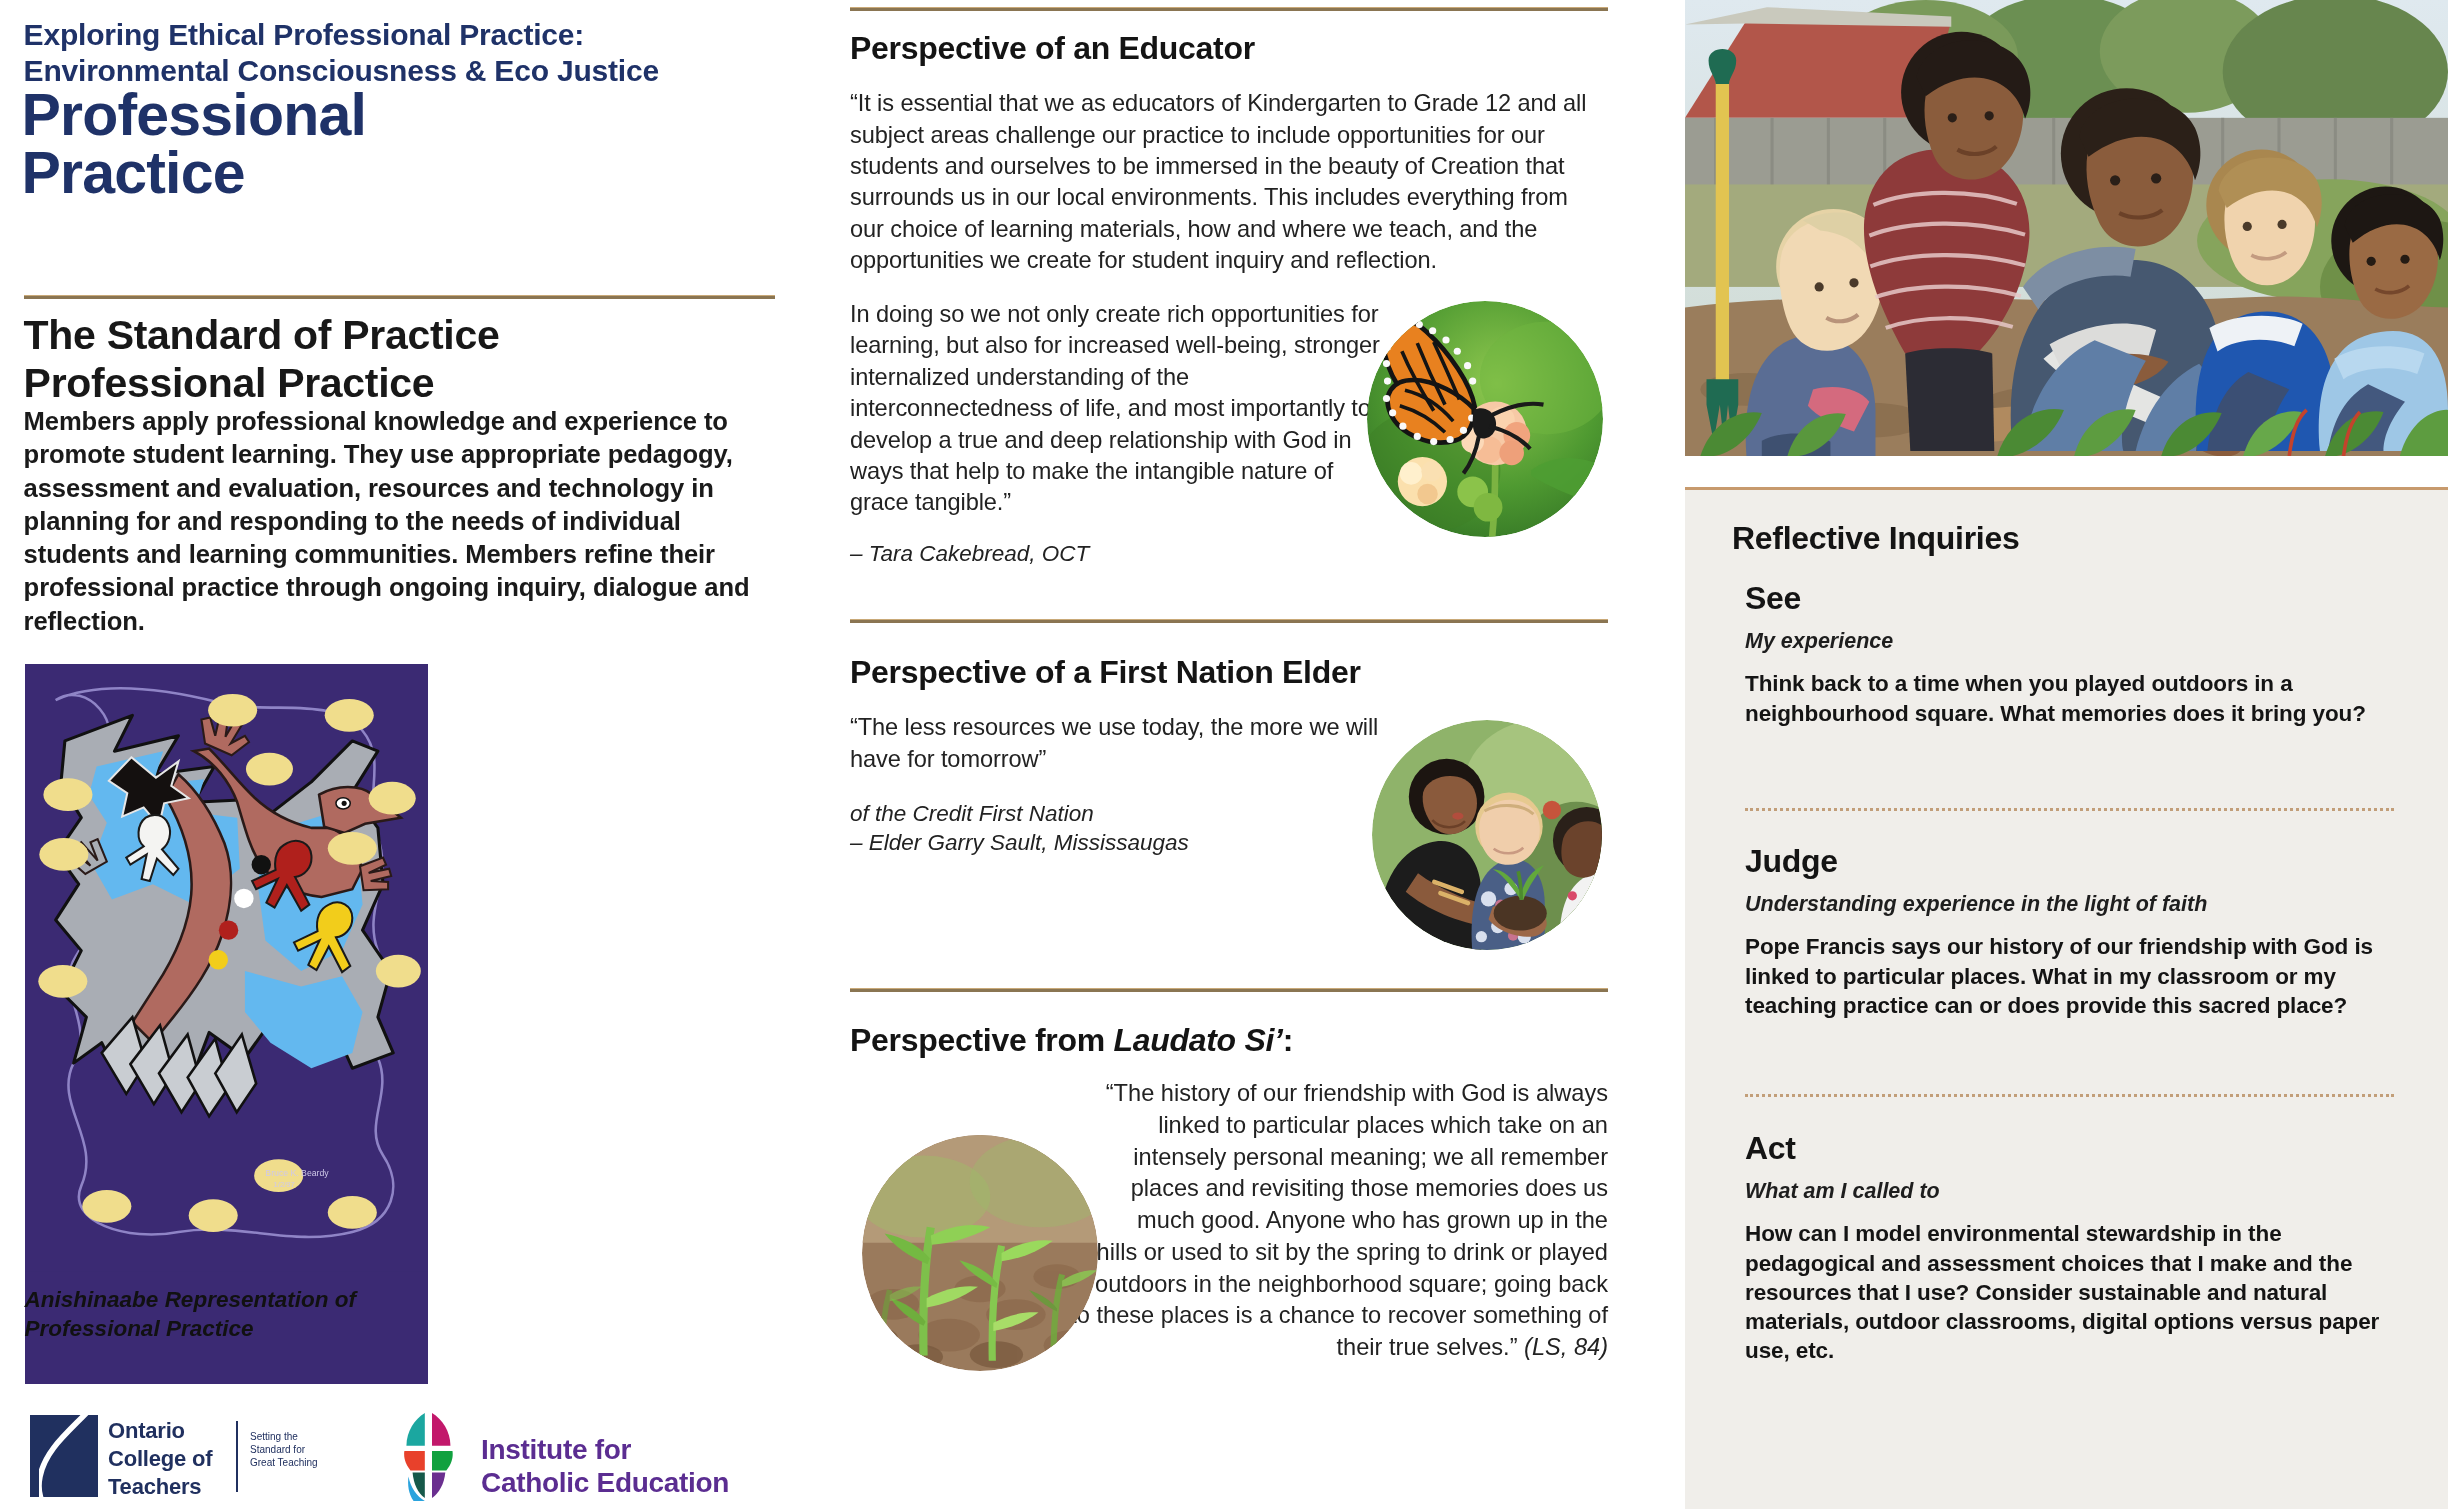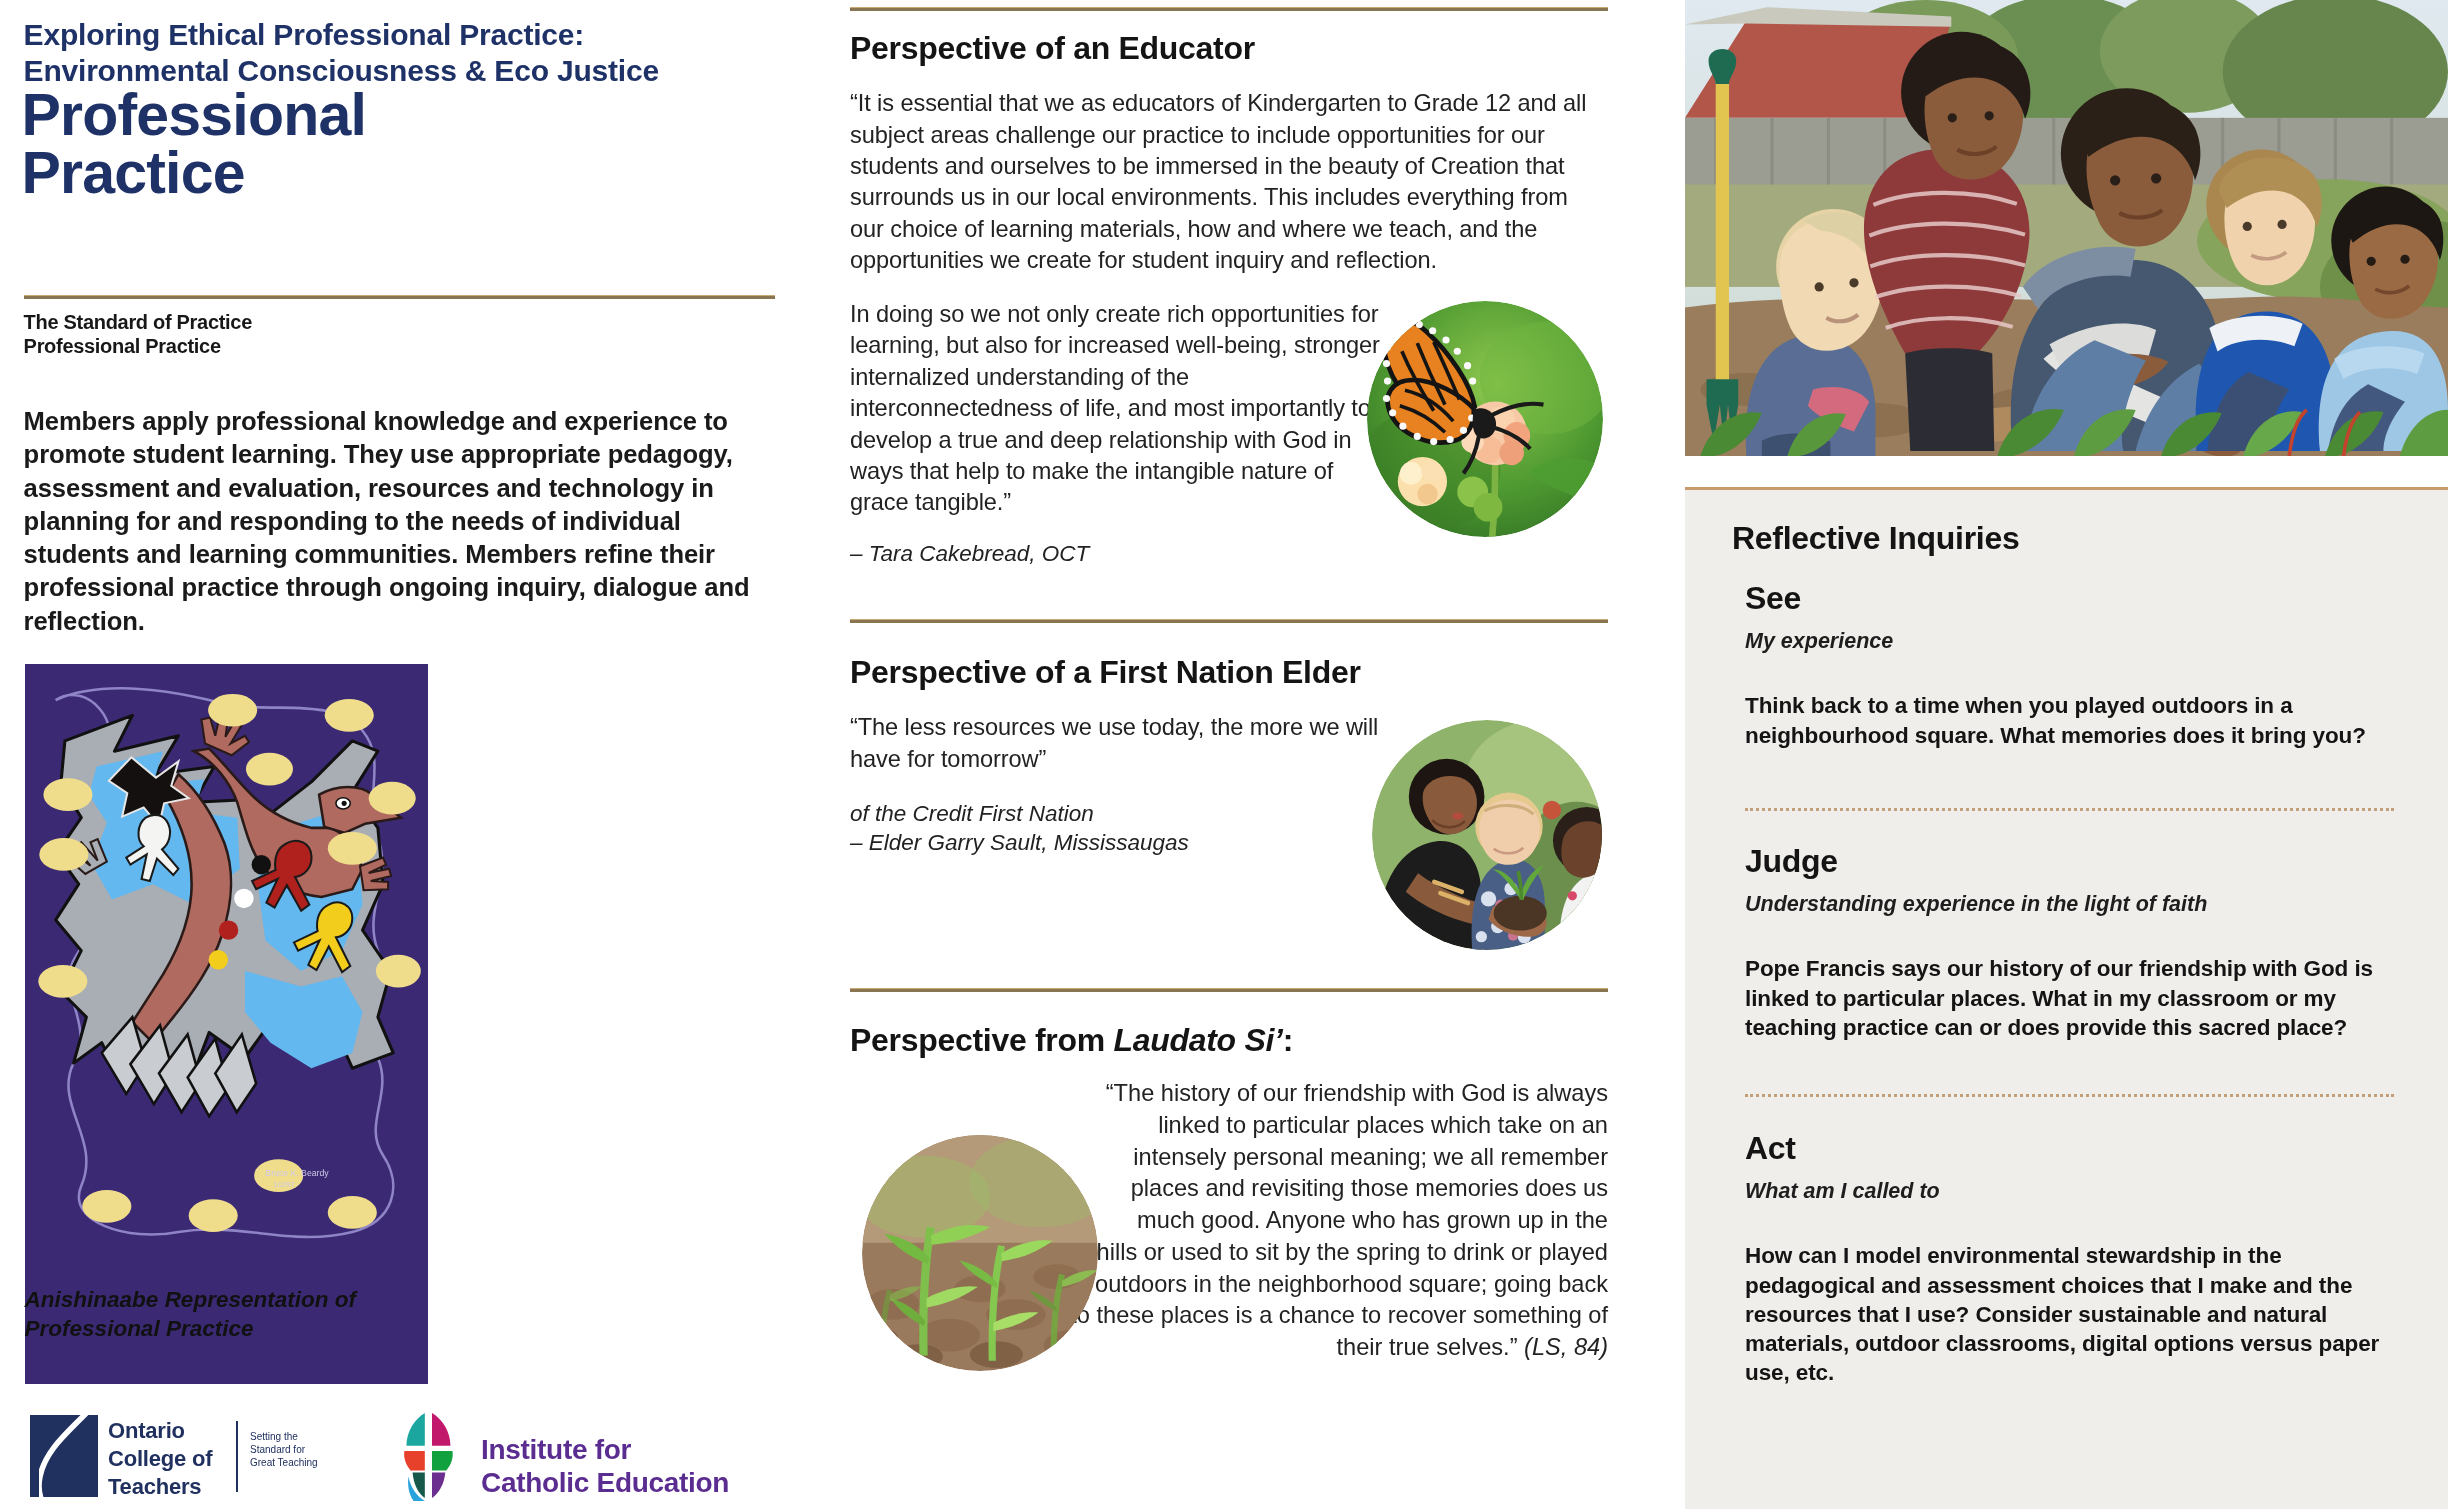--- a/index.html
+++ b/index.html
@@ -25,21 +25,21 @@
     color:#1f3268;letter-spacing:-0.2px;
   }
   .bigtitle{
     position:absolute;left:21.5px;top:87px;width:737px;
     font-size:59px;line-height:.98;font-weight:bold;
     color:#1f3268;letter-spacing:-0.8px;
   }
   .left-rule{position:absolute;left:23.6px;top:295px;width:751px;}
   .std-head{
     position:absolute;left:23.6px;top:311px;width:748px;
-    font-size:20px;line-height:1.18;font-weight:bold;color:#181818;
+    font-size:41px;line-height:1.18;font-weight:bold;color:#181818;
     letter-spacing:-0.3px;
   }
   .std-body{
     position:absolute;left:23.6px;top:405px;width:753px;
     font-size:25.6px;line-height:1.30;font-weight:bold;color:#1a1a1a;
     letter-spacing:-0.1px;
   }
 
   
   .artwork{
@@ -98,21 +98,21 @@
     position:absolute;left:0;top:487px;width:763px;height:1023px;
     background:#f0eeea;border-top:3.6px solid #c79a6d;
   }
   .panel-title{
     position:absolute;left:47px;top:30px;width:666px;
     font-size:32px;font-weight:bold;color:#141414;letter-spacing:-0.3px;
   }
   .ri-block{position:absolute;left:60px;width:661px;}
   .ri-h{font-size:32px;font-weight:bold;color:#141414;letter-spacing:-0.3px;line-height:1.1;}
   .ri-sub{font-size:21.5px;font-style:italic;font-weight:bold;color:#1e1e1e;margin-top:13.3px;line-height:1.2;}
-  .ri-body{font-size:22.5px;line-height:1.30;font-weight:bold;color:#141414;margin-top:36px;letter-spacing:-0.1px;}
+  .ri-body{font-size:22.5px;line-height:1.30;font-weight:bold;color:#141414;margin-top:14px;letter-spacing:-0.1px;}
   .ri-div{position:absolute;left:60px;width:649px;}
 </style>
 </head>
 <body>
 
 <div class="page">
 
   <div class="col-left">
 
     <div class="kicker">

